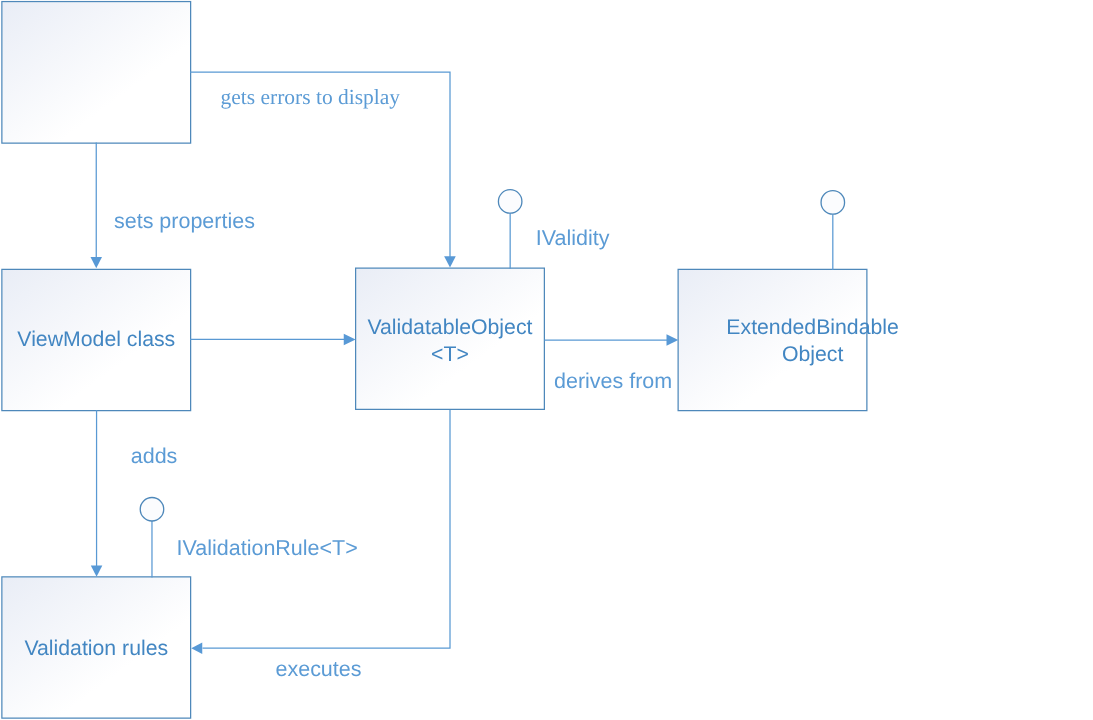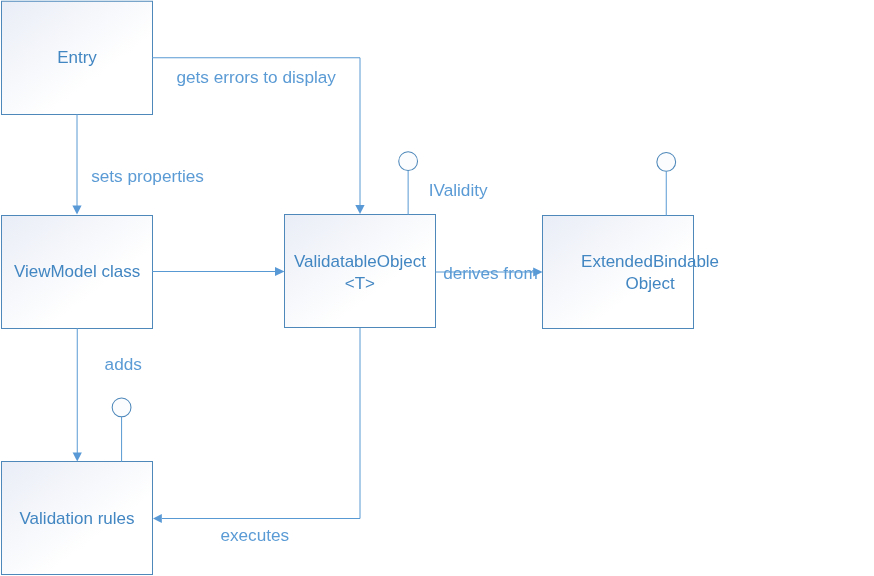--- a/index.html
+++ b/index.html
@@ -58,43 +58,41 @@
       <path d="M 72.65 452.4 L 81.85 452.4 L 77.25 461.4 Z"></path>
       <path d="M 161.8 513.9 L 153 518.5 L 161.8 523.1 Z"></path>
     </g>
     <g fill="#fbfcfe" stroke="#4e88ba" stroke-width="1.05">
       <circle cx="408.13" cy="161.15" r="9.4"></circle>
       <circle cx="666.25" cy="161.9" r="9.4"></circle>
       <circle cx="121.58" cy="407.4" r="9.4"></circle>
     </g>
   </svg>
 
-  <div class="node" style="left:1.65px;top:1.4px;width:150.8px;height:113px;">
-    <span class="node-label">Entry</span>
-  </div>
 
   <div class="node" style="left:1.65px;top:215.4px;width:150.8px;height:113px;justify-content:center;">
     <span class="node-label">ViewModel class</span>
   </div>
 
   <div class="node" style="left:284.5px;top:214.5px;width:150.9px;height:113.6px;">
     <span class="node-label two-line">ValidatableObject
 &lt;T&gt;</span>
   </div>
 
   <div class="node" style="left:1.65px;top:461.6px;width:150.8px;height:113px;">
     <span class="node-label">Validation rules</span>
   </div>
 
   <div class="node" style="left:542.7px;top:215.4px;width:150.8px;height:113px;margin-left:32px;">
     <span class="node-label two-line">ExtendedBindable
 Object</span>
   </div>
 
-  <span class="edge-label" style="left:176.4px;top:68.4px;">gets errors to display</span>
+  <span class="edge-label" style="left:176.4px;top:68.4px;font-family:Liberation Serif, serif;">gets errors to display</span>
   <span class="edge-label" style="left:91.2px;top:167px;">sets properties</span>
-  <span class="edge-label" style="left:443.2px;top:264px;">derives from</span>
+  <span class="edge-label" style="left:443.2px;top:295px;">derives from</span>
   <span class="edge-label" style="left:104.6px;top:354.5px;">adds</span>
   <span class="edge-label" style="left:220.4px;top:526.4px;">executes</span>
 
   <span class="edge-label" style="left:428.7px;top:181.3px;">IValidity</span>
+  <span class="edge-label" style="left:141.3px;top:428.8px;">IValidationRule&lt;T&gt;</span>
 
 </div>
 
 </body></html>

